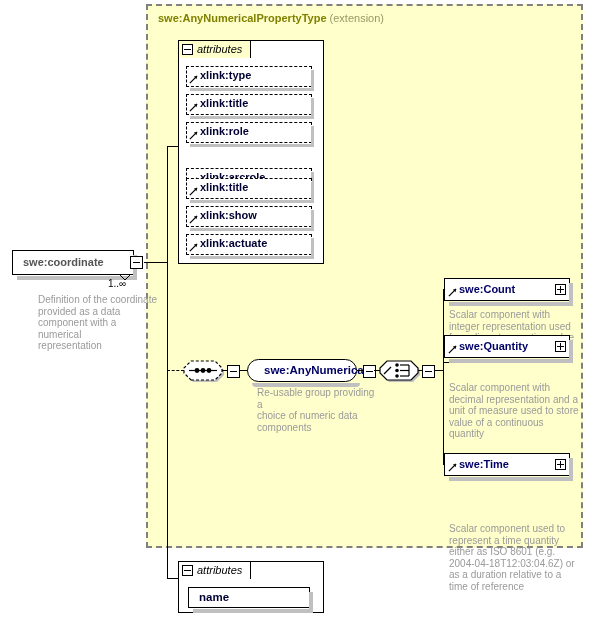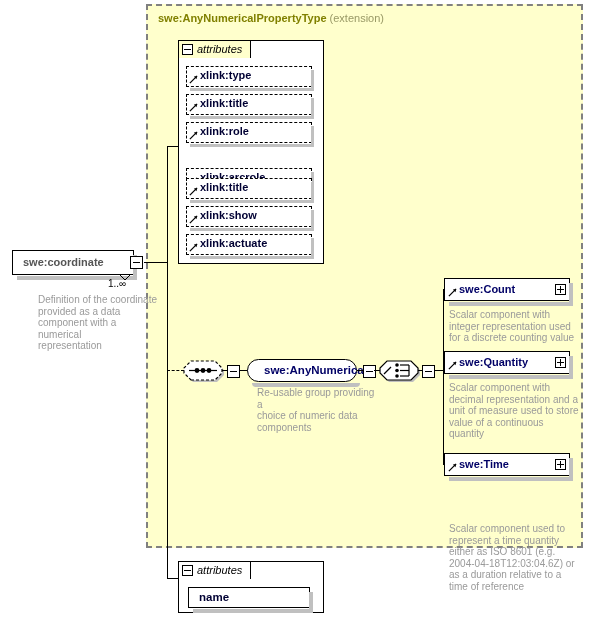--- a/index.html
+++ b/index.html
@@ -303,21 +303,21 @@
     <path d="M1 9 L9 1" stroke="#000" stroke-width="1.4" fill="none"></path>
     <path d="M9 1 L5.4 1.6 L8.4 4.6 Z" fill="#000"></path>
   </svg>
   <div class="el-label">swe:Count</div>
   <span class="pm-box plus el-expand"></span>
 </div>
 <div class="desc abs" style="left:449px;top:309px;width:132px;">Scalar component with
 integer representation used
 for a discrete counting value</div>
 
-<div class="abs el-box" style="left:444px;top:351px;width:126px;">
+<div class="abs el-box" style="left:444px;top:335px;width:126px;">
   <div class="shadow"></div>
   <div class="shadow-r"></div>
   <svg class="corner-arrow" style="left:3px;bottom:3px;" viewBox="0 0 10 10">
     <path d="M1 9 L9 1" stroke="#000" stroke-width="1.4" fill="none"></path>
     <path d="M9 1 L5.4 1.6 L8.4 4.6 Z" fill="#000"></path>
   </svg>
   <div class="el-label">swe:Quantity</div>
   <span class="pm-box plus el-expand"></span>
 </div>
 <div class="desc abs" style="left:449px;top:382px;width:136px;">Scalar component with

